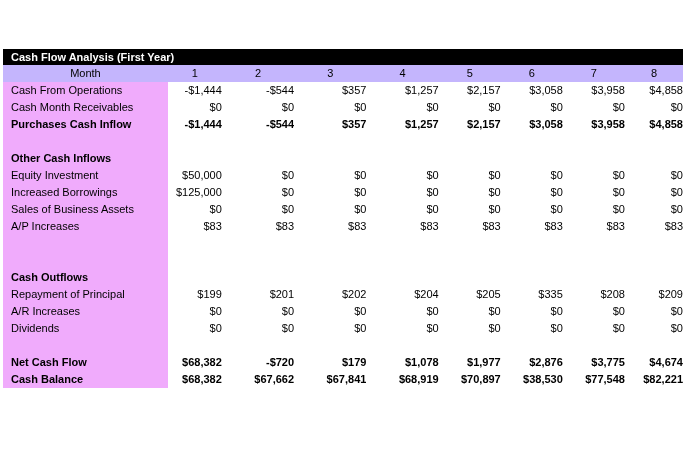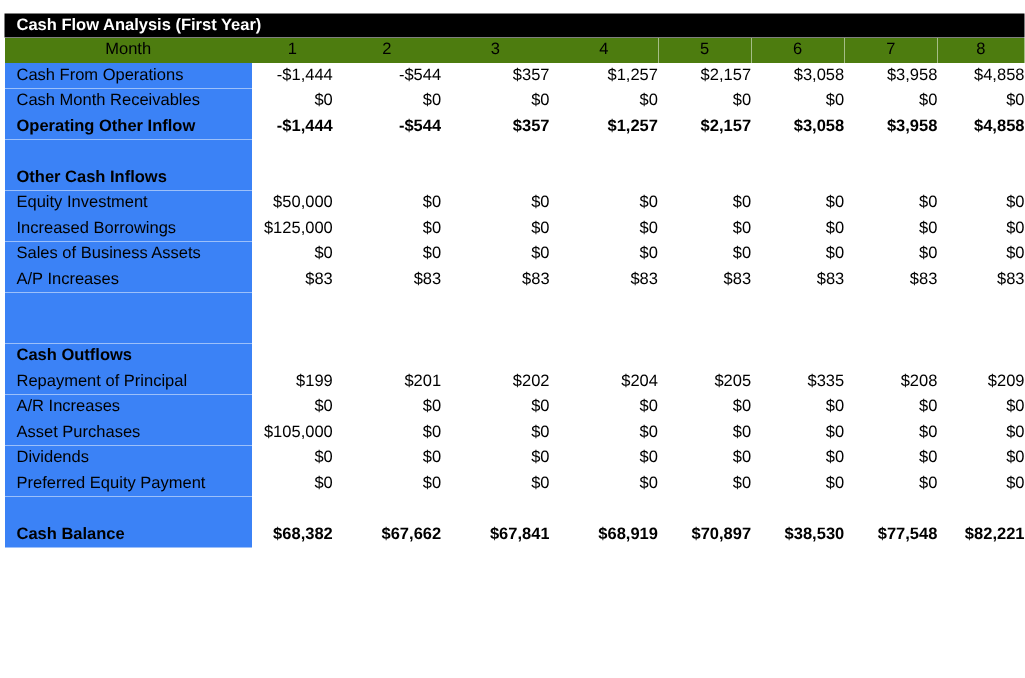--- a/index.html
+++ b/index.html
@@ -1,25 +1,25 @@
 <!DOCTYPE html>
 <html><head>
   <meta charset="utf-8">
   <style>
     html, body { margin: 0; padding: 0; background: #ffffff; }
     body { width: 683px; height: 452px; position: relative; overflow: hidden;
            font-family: "Liberation Sans", sans-serif; font-size: 11px; color: #000; }
     #sheet { position: absolute; left: 3px; top: 9px; width: 680px; }
     .title-bar { height: 16px; background: #000; color: #fff; font-weight: bold;
-                 font-size: 11px; line-height: 16px; padding-left: 8px; white-space: nowrap; }
+                 font-size: 11px; line-height: 16px; padding-left: 8px; white-space: nowrap; margin-top: 40px; }
     table { border-collapse: collapse; table-layout: fixed; width: 680px; }
     td { height: 17px; padding: 0; line-height: 17px; white-space: nowrap; overflow: hidden; }
-    td.label { width: 162px; background: #3b82f6; padding-left: 8px; box-sizing: border-box; }
+    td.label { width: 162px; background: #f0abfc; padding-left: 8px; box-sizing: border-box; }
     td.num { text-align: right; padding-right: 0; }
-    tr.header td { background: #4d7c0f; margin-top: 16px; }
+    tr.header td { background: #c4b5fd; margin-top: 16px; }
     tr.header td.label { text-align: center; padding-left: 0; }
     tr.header td.num { text-align: center; }
     tr.bold td { font-weight: bold; }
     col.c-label { width: 162px; }
     col.c1 { width: 53px; }
     col.c2 { width: 71px; }
     col.c3 { width: 71px; }
     col.c4 { width: 71px; }
     col.c5 { width: 61px; }
     col.c6 { width: 61px; }
@@ -71,21 +71,21 @@
           <td class="num">$0</td>
           <td class="num">$0</td>
           <td class="num">$0</td>
           <td class="num">$0</td>
           <td class="num">$0</td>
           <td class="num">$0</td>
           <td class="num">$0</td>
           <td class="num">$0</td>
         </tr>
         <tr class="bold">
-          <td class="label">Operating Other Inflow</td>
+          <td class="label">Purchases Cash Inflow</td>
           <td class="num">-$1,444</td>
           <td class="num">-$544</td>
           <td class="num">$357</td>
           <td class="num">$1,257</td>
           <td class="num">$2,157</td>
           <td class="num">$3,058</td>
           <td class="num">$3,958</td>
           <td class="num">$4,858</td>
         </tr>
         <tr>
@@ -203,62 +203,51 @@
           <td class="num">$0</td>
           <td class="num">$0</td>
           <td class="num">$0</td>
           <td class="num">$0</td>
           <td class="num">$0</td>
           <td class="num">$0</td>
           <td class="num">$0</td>
           <td class="num">$0</td>
         </tr>
         <tr>
-          <td class="label">Asset Purchases</td>
-          <td class="num">$105,000</td>
-          <td class="num">$0</td>
-          <td class="num">$0</td>
-          <td class="num">$0</td>
-          <td class="num">$0</td>
-          <td class="num">$0</td>
-          <td class="num">$0</td>
-          <td class="num">$0</td>
-        </tr>
-        <tr>
           <td class="label">Dividends</td>
           <td class="num">$0</td>
           <td class="num">$0</td>
           <td class="num">$0</td>
           <td class="num">$0</td>
           <td class="num">$0</td>
           <td class="num">$0</td>
           <td class="num">$0</td>
           <td class="num">$0</td>
         </tr>
         <tr>
-          <td class="label">Preferred Equity Payment</td>
-          <td class="num">$0</td>
-          <td class="num">$0</td>
-          <td class="num">$0</td>
-          <td class="num">$0</td>
-          <td class="num">$0</td>
-          <td class="num">$0</td>
-          <td class="num">$0</td>
-          <td class="num">$0</td>
-        </tr>
-        <tr>
-          <td class="label"></td>
-          <td class="num"></td>
-          <td class="num"></td>
-          <td class="num"></td>
-          <td class="num"></td>
-          <td class="num"></td>
-          <td class="num"></td>
-          <td class="num"></td>
-          <td class="num"></td>
+          <td class="label"></td>
+          <td class="num"></td>
+          <td class="num"></td>
+          <td class="num"></td>
+          <td class="num"></td>
+          <td class="num"></td>
+          <td class="num"></td>
+          <td class="num"></td>
+          <td class="num"></td>
+        </tr>
+        <tr class="bold">
+          <td class="label">Net Cash Flow</td>
+          <td class="num">$68,382</td>
+          <td class="num">-$720</td>
+          <td class="num">$179</td>
+          <td class="num">$1,078</td>
+          <td class="num">$1,977</td>
+          <td class="num">$2,876</td>
+          <td class="num">$3,775</td>
+          <td class="num">$4,674</td>
         </tr>
         <tr class="bold">
           <td class="label">Cash Balance</td>
           <td class="num">$68,382</td>
           <td class="num">$67,662</td>
           <td class="num">$67,841</td>
           <td class="num">$68,919</td>
           <td class="num">$70,897</td>
           <td class="num">$38,530</td>
           <td class="num">$77,548</td>

